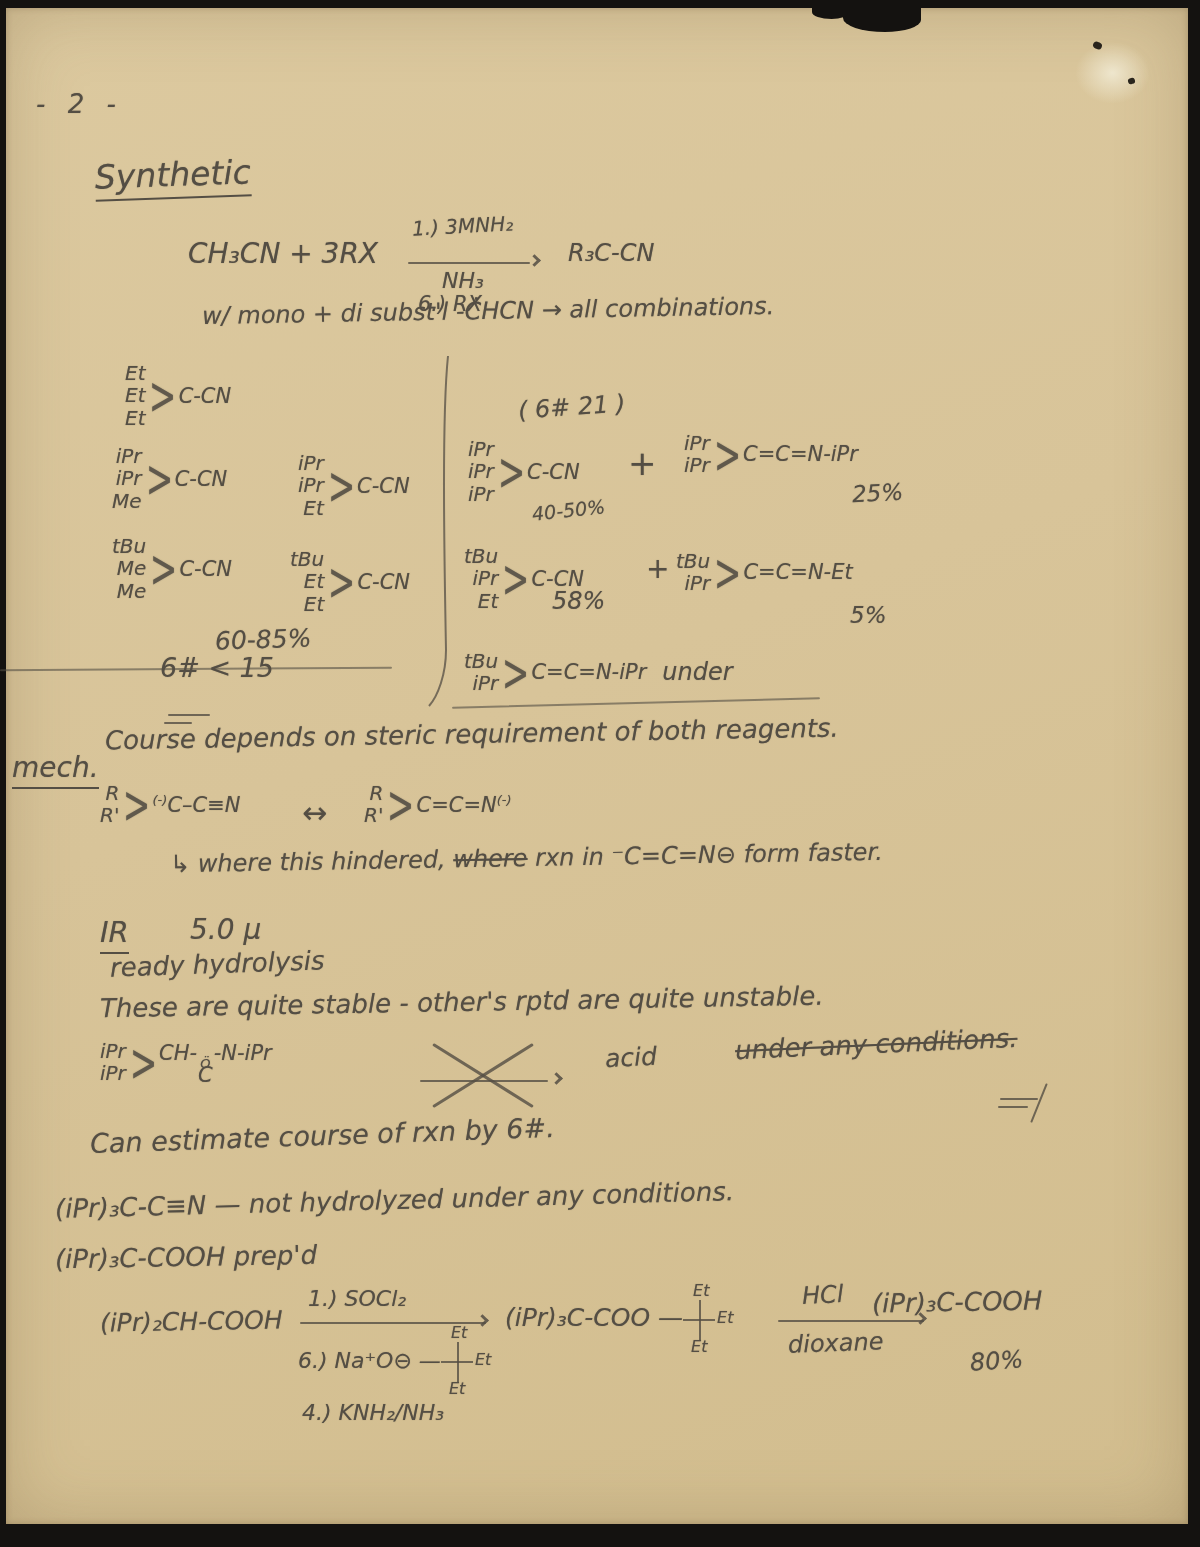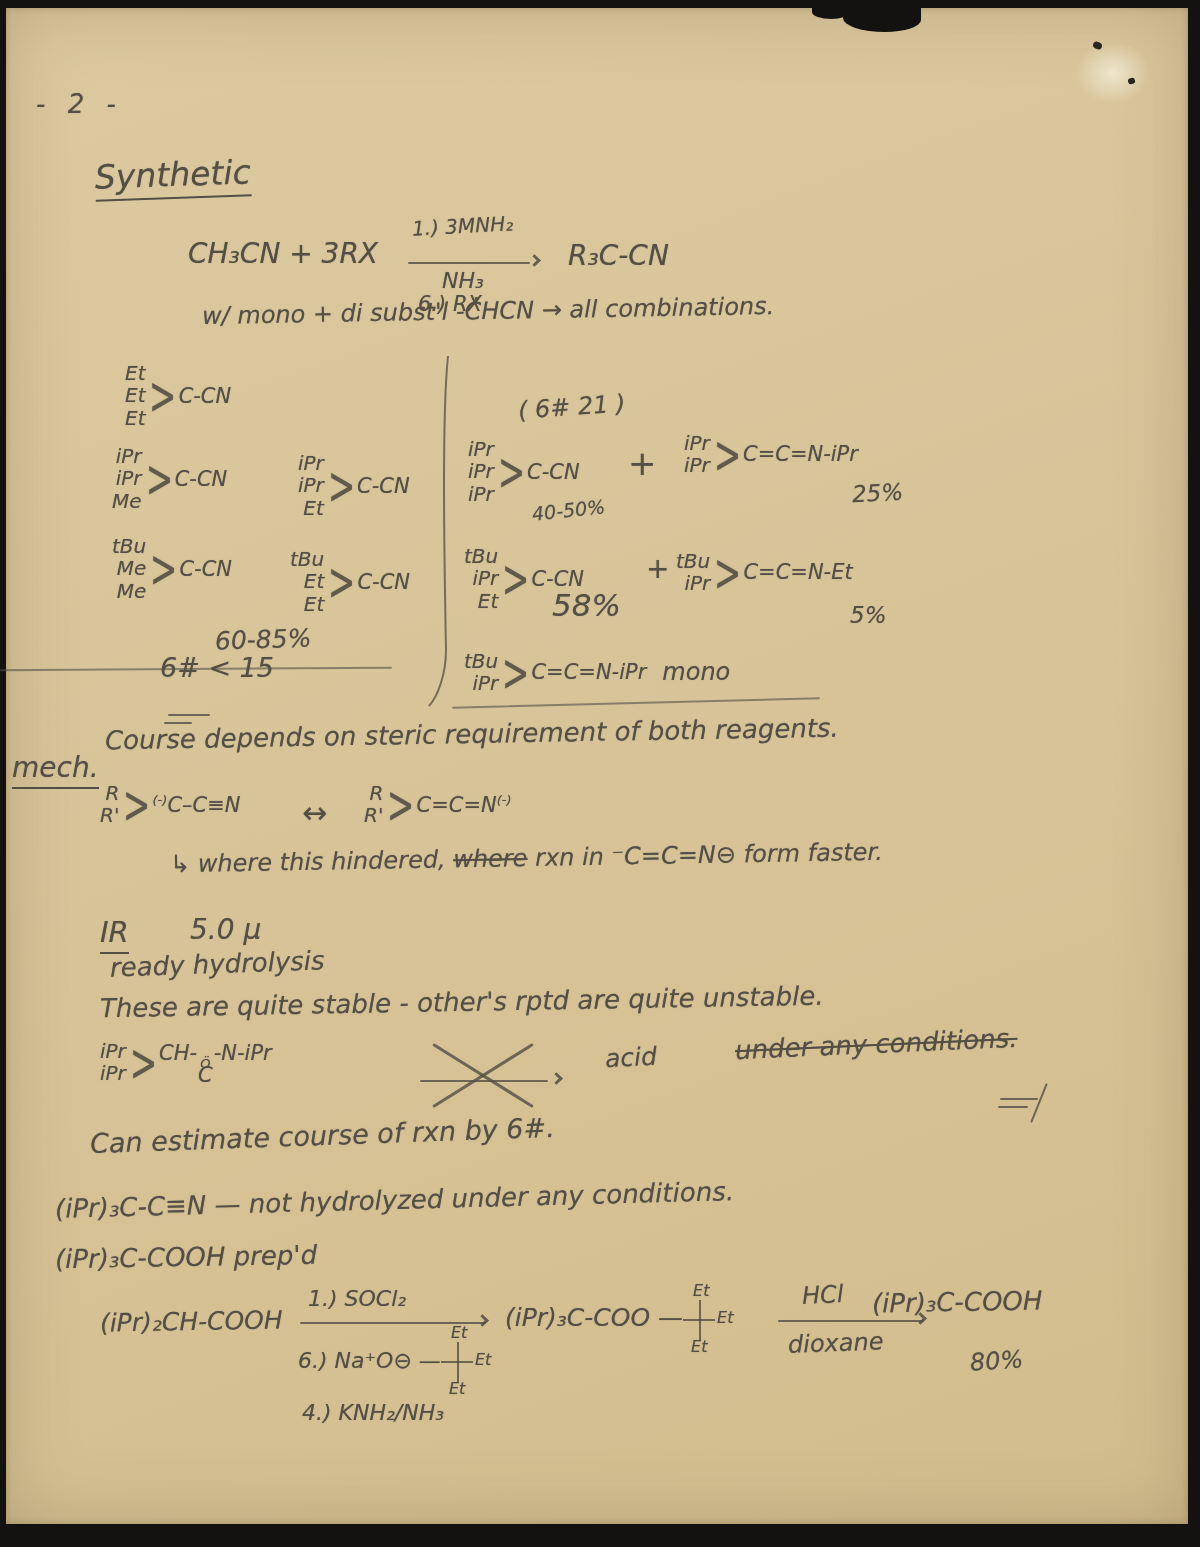--- a/index.html
+++ b/index.html
@@ -54,21 +54,21 @@
 
   <div class="t" style="left:36px;top:90px;font-size:26px;letter-spacing:7px;">- 2 -</div>
   <div class="t ul" style="left:95px;top:156px;font-size:33px;transform:rotate(-2deg);">Synthetic</div>
 
   <div class="t" style="left:188px;top:238px;font-size:28px;">CH₃CN + 3RX</div>
   <div class="t" style="left:412px;top:215px;font-size:20px;transform:rotate(-3deg);">1.) 3MNH₂</div>
   <div class="ln" style="left:408px;top:262px;width:122px;"></div>
   <div class="ah" style="left:530px;top:256px;"></div>
   <div class="t" style="left:442px;top:268px;font-size:22px;">NH₃</div>
   <div class="t" style="left:418px;top:292px;font-size:21px;">6.) RX</div>
-  <div class="t" style="left:568px;top:240px;font-size:28px;">R₃C-CN</div>
+  <div class="t" style="left:568px;top:240px;font-size:24px;">R₃C-CN</div>
 
   <div class="t" style="left:202px;top:298px;font-size:24px;transform:rotate(-1deg);">w/ mono + di subst'l -ĊHCN → all combinations.</div>
 
   <div class="struct" style="left:125px;top:362px;">
     <span class="subs">
         <span>Et</span>
         <span>Et</span>
         <span>Et</span>
       </span>
     <span class="angle">&gt;</span>
@@ -146,40 +146,40 @@
 
   <div class="struct" style="left:464px;top:545px;">
     <span class="subs">
         <span>tBu</span>
         <span>iPr</span>
         <span>Et</span>
       </span>
     <span class="angle">&gt;</span>
     <span class="tail">C-CN</span>
   </div>
-  <div class="t" style="left:552px;top:588px;font-size:31px;">58%</div>
+  <div class="t" style="left:552px;top:588px;font-size:24px;">58%</div>
   <div class="t" style="left:646px;top:553px;font-size:28px;">+</div>
   <div class="struct" style="left:676px;top:550px;">
     <span class="subs">
         <span>tBu</span>
         <span>iPr</span>
       </span>
     <span class="angle">&gt;</span>
     <span class="tail">C=C=N-Et</span>
   </div>
   <div class="t" style="left:850px;top:602px;font-size:23px;">5%</div>
 
   <div class="struct" style="left:464px;top:650px;">
     <span class="subs">
         <span>tBu</span>
         <span>iPr</span>
       </span>
     <span class="angle">&gt;</span>
     <span class="tail">C=C=N-iPr</span>
-    <span class="only">mono</span>
+    <span class="only">under</span>
   </div>
   <div class="ln" style="left:452px;top:702px;width:368px;opacity:.6;transform:rotate(-1.5deg);"></div>
 
   <div class="t" style="left:105px;top:720px;font-size:26px;transform:rotate(-1deg);">Course depends on steric requirement of both reagents.</div>
   <div class="t ul" style="left:12px;top:752px;font-size:28px;">mech.</div>
 
   <div class="struct" style="left:100px;top:782px;">
     <span class="subs">
         <span>R</span>
         <span>R'</span>

